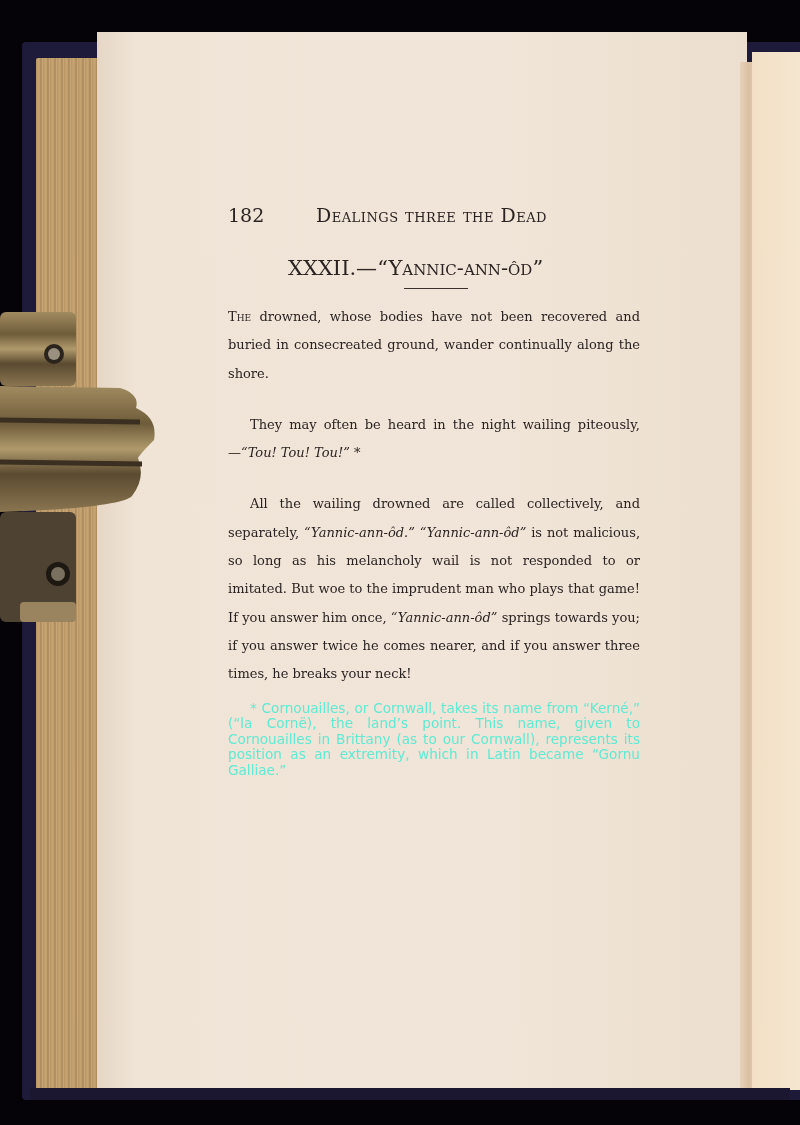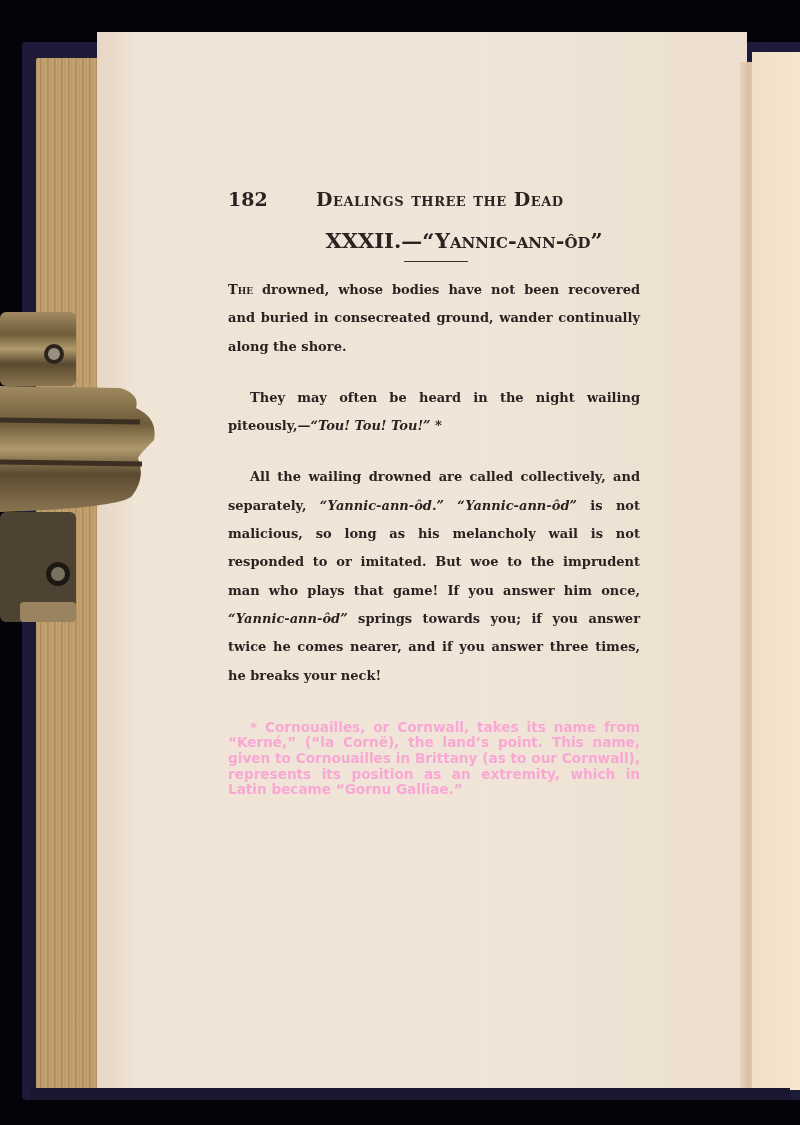--- a/index.html
+++ b/index.html
@@ -28,48 +28,47 @@
   }
   .right-page {
     position:absolute; left:752px; top:52px; width:60px; height:1038px;
     background:linear-gradient(90deg,#f2dfc6,#f6e8d2);
   }
   .bottom-shadow {
     position:absolute; left:30px; top:1088px; width:760px; height:12px;
     background:#1b1730;
   }
   .text-block {
-    position:absolute; left:228px; top:188px; width:412px;
+    position:absolute; left:228px; top:204px; width:412px;
     color:#2a2322;
-    font-weight:bold;
   }
   .running-head {
     display:flex; align-items:baseline; font-size:19px; height:36px;
   }
   .page-number { width:88px; }
   .running-title { font-variant:small-caps; letter-spacing:0.5px; }
   .chapter-title {
-    text-align:center; font-size:21px; margin-left:60px; margin-top:4px;
+    text-align:left; font-size:21px; margin-left:60px; margin-top:16px;
   }
   .chapter-title .sc { font-variant:small-caps; }
   .rule {
     width:64px; height:1px; background:#3a302c; margin:8px auto 14px 176px;
   }
   .body-text {
     font-size:13px; line-height:28.3px; text-align:justify;
   }
   .body-text p { margin:0; text-indent:0; }
   .body-text p.indent { text-indent:22px;margin-top:23px; }
   .body-text .sc { font-variant:small-caps; }
   .body-text em { font-style:italic; }
   .footnote {
-    margin-top:30px;
+    margin-top:12px;
     font-family:"DejaVu Sans", sans-serif;
     font-size:13.6px; line-height:15.6px; text-align:justify;
-    text-indent:22px; color:#f9a8d4;
+    text-indent:22px; color:#5eead4;
   }
   .clip {
     position:absolute; left:0; top:302px; width:160px; height:322px;
   }
 </style>
 </head>
 <body>
 
 <div class="cover"></div>
 <div class="page-edges"></div>

